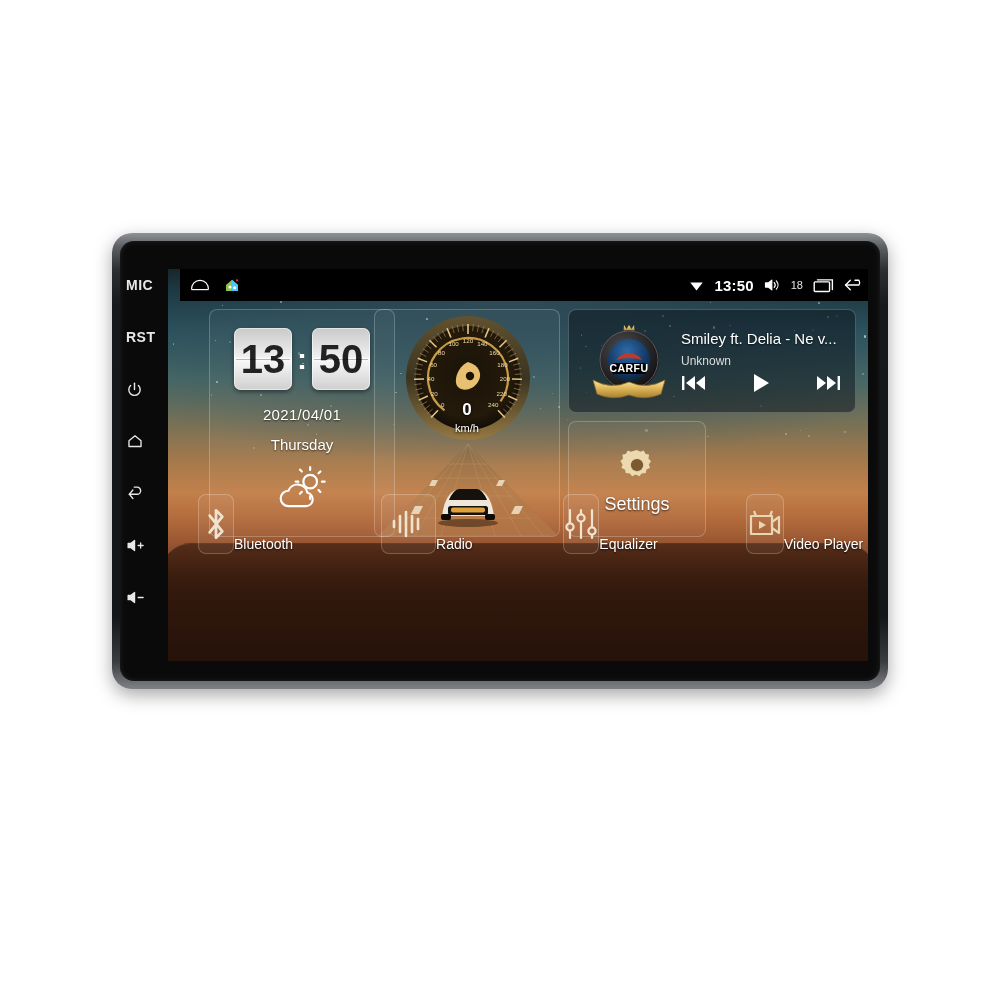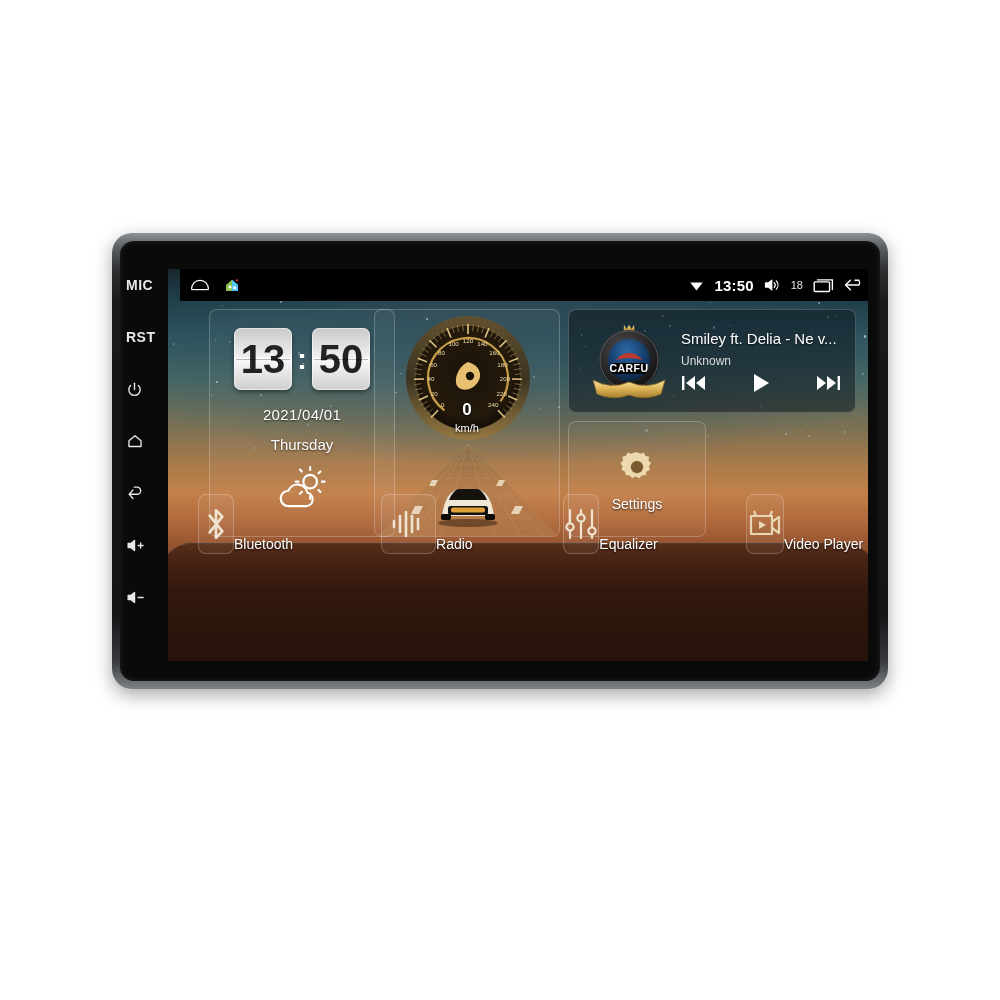--- a/index.html
+++ b/index.html
@@ -140,21 +140,21 @@
   #track-artist { position:absolute; left:112px; top:44px; color:#dcdcdc; font-size:12px; }
   #transport { position:absolute; left:112px; top:62px; width:160px;
                display:flex; align-items:center; justify-content:space-between; }
   .tbtn { color:#fff; display:flex; align-items:center; }
 
   
   #w-settings { left:400px; top:120px; width:138px; height:116px; }
   #w-navi     { left:550px; top:120px; width:138px; height:116px; }
   .tile-inner { width:100%; height:100%; display:flex; flex-direction:column;
                 align-items:center; justify-content:center; gap:8px; }
-  .tile-label { color:#fff; font-size:14px; text-shadow:0 1px 2px rgba(0,0,0,.7); }
+  .tile-label { color:#fff; font-size:18px; text-shadow:0 1px 2px rgba(0,0,0,.7); }
 
   
   #dock {
     position:absolute; left:-6px; right:-6px; bottom:-6px; height:124px;
     border-radius:28px 28px 16px 16px;
     background: linear-gradient(180deg, rgba(62,30,16,0.72) 0%, rgba(48,23,12,0.90) 38%, rgba(38,18,10,0.96) 100%);
     border-top:1px solid rgba(255,255,255,0.16);
   }
   #dock-row {
     position:absolute; left:36px; right:36px; top:-50px;

